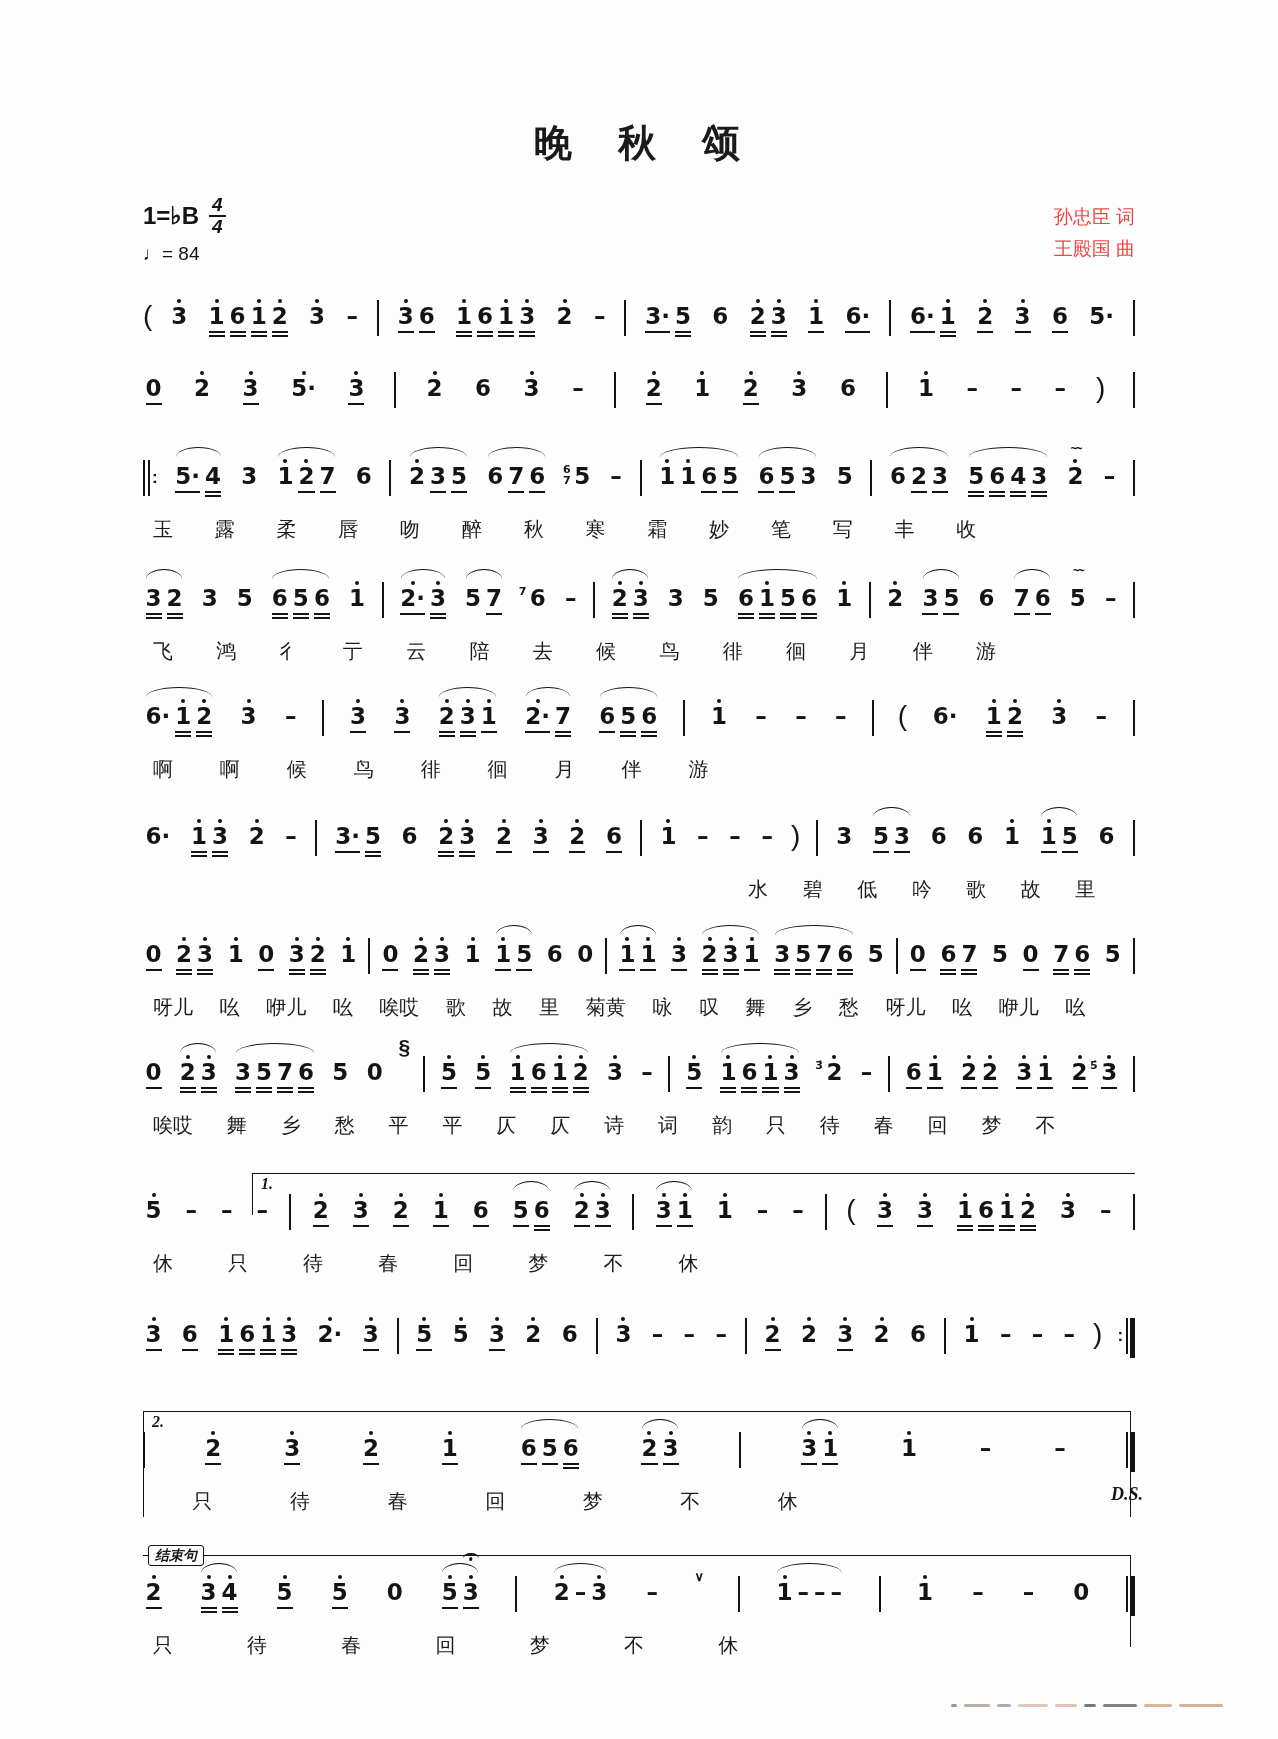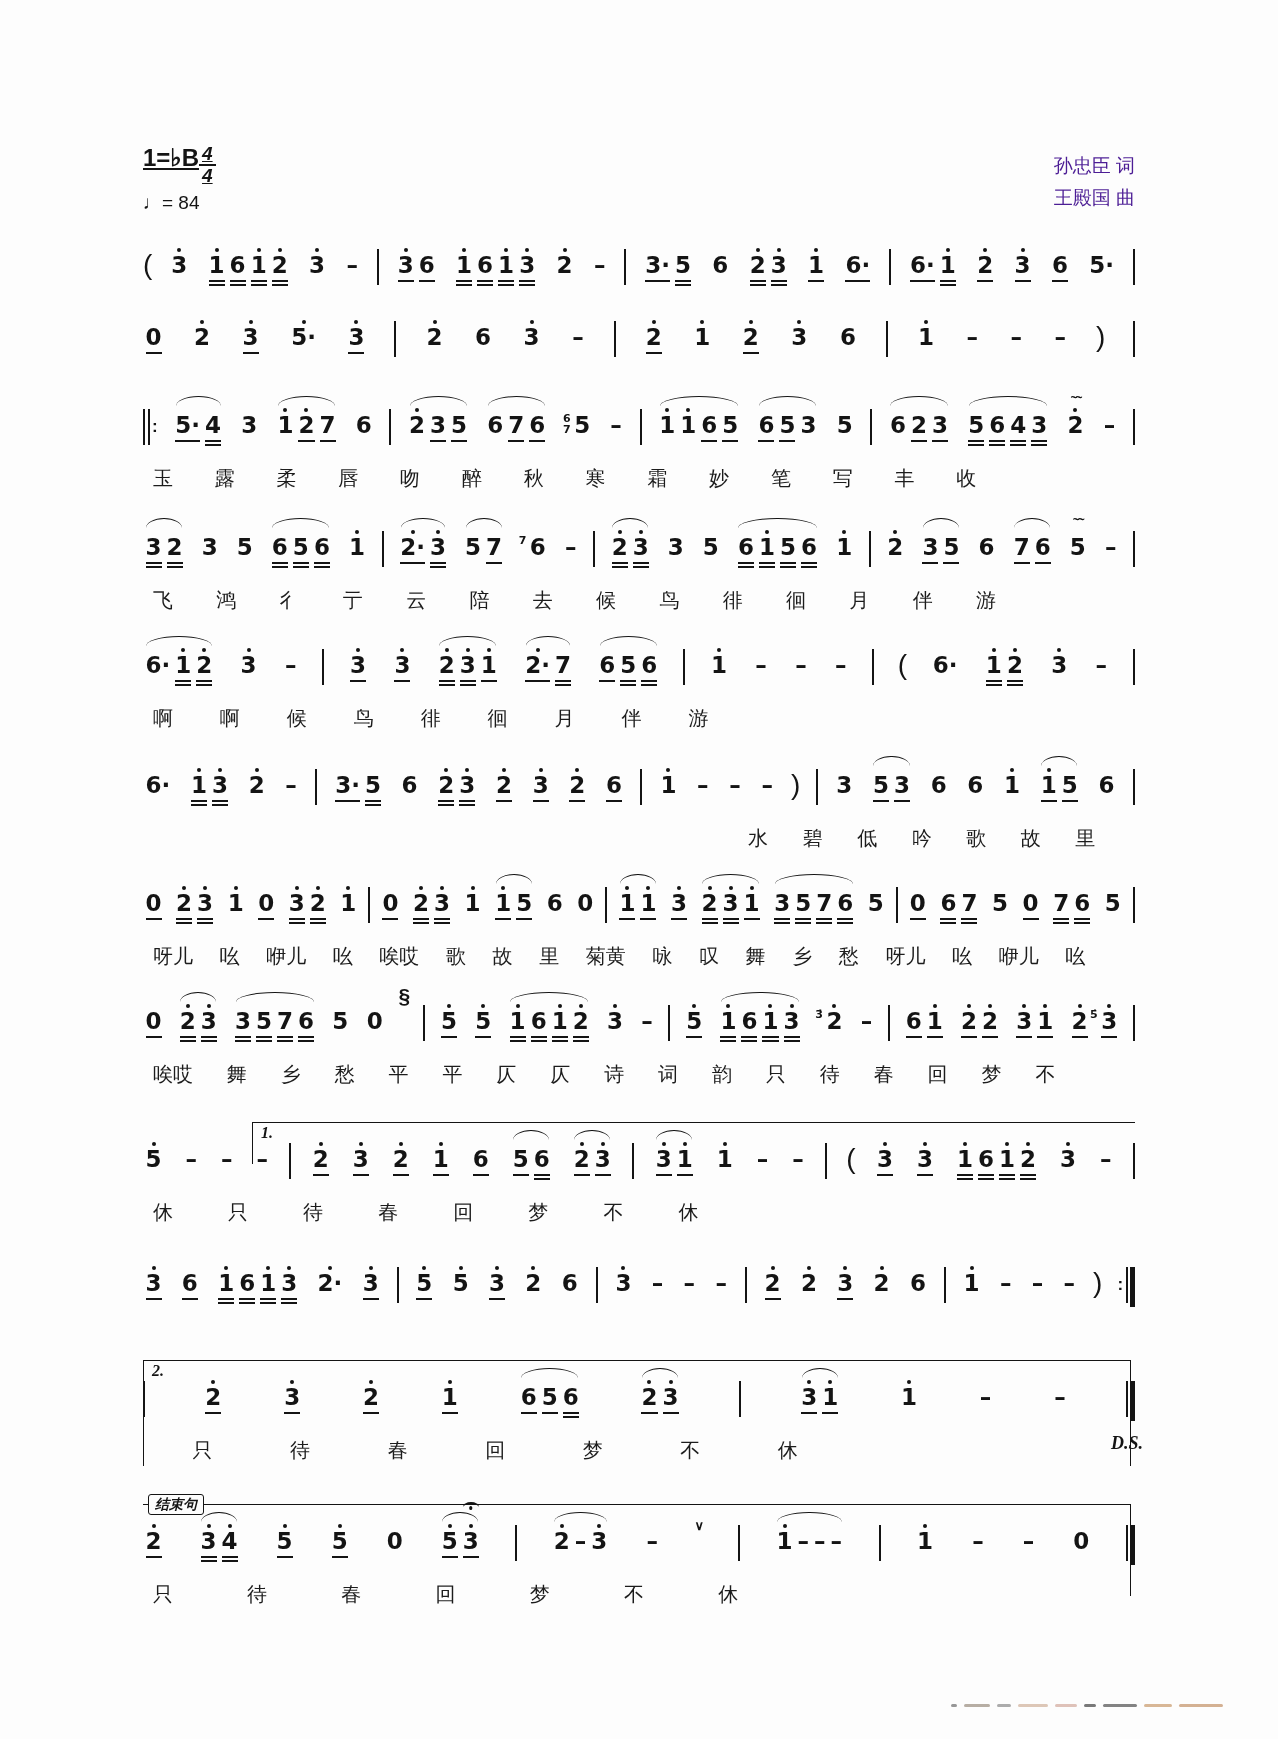--- a/index.html
+++ b/index.html
@@ -2,25 +2,25 @@
 <html><head>
 <meta charset="utf-8">
 <style>
   html,body{margin:0;padding:0;background:#e8e8e8;}
   .page{width:1278px;height:1739px;background:#fdfdfd;position:relative;margin:0 auto;
         font-family:"Liberation Sans",sans-serif;color:#141414;overflow:hidden;}
   .content{width:992px;margin:0 auto;padding-top:118px;position:relative;}
   .titlebox{text-align:center;}
   .title{font-size:38px;font-weight:600;letter-spacing:4px;margin:0;color:#1a1a1a;}
   .meta{display:flex;justify-content:space-between;align-items:flex-end;margin-top:26px;margin-bottom:30px;}
-  .keys{font-size:24px;font-weight:700;display:flex;align-items:flex-start;text-decoration:underline;}
+  .keys{font-size:24px;font-weight:700;display:flex;align-items:center;gap:10px;}
   .frac{display:inline-flex;flex-direction:column;align-items:center;font-size:19px;line-height:20px;font-weight:700;}
   .frac .top{border-bottom:2px solid #141414;padding:0 3px;}
   .tempo{font-size:19px;font-weight:400;margin-top:6px;}
-  .credits{text-align:right;font-size:19px;line-height:32px;color:#4c1d95;}
+  .credits{text-align:right;font-size:19px;line-height:32px;color:#ef4444;}
   
   .line{position:relative;}
   .haspad{padding-top:16px;}
   .mrow{display:flex;justify-content:space-between;align-items:flex-start;min-height:54px;}
   .grp{display:inline-flex;position:relative;}
   .tk{display:inline-flex;flex-direction:column;align-items:center;padding:0 2.5px;position:relative;}
   .ad{height:8px;display:flex;align-items:flex-end;justify-content:center;margin-bottom:1px;}
   .d{width:4px;height:4px;border-radius:50%;background:#141414;display:block;}
   .tx{font-family:"DejaVu Sans",sans-serif;font-weight:700;font-size:23px;line-height:25px;}
   .dash{font-weight:700;}
@@ -61,20 +61,23 @@
   .wm{position:absolute;right:55px;bottom:32px;display:flex;align-items:center;gap:7px;opacity:.6;
       filter:blur(.4px);}
   .wm i{display:block;height:3.5px;border-radius:2px;}
 </style>
 </head>
 <body>
 
 <div class="page">
   <div class="content">
 
+    <div class="titlebox">
+      <h1 class="title">晚　秋　颂</h1>
+    </div>
 
     <div class="meta">
       <div>
         <div class="keys">
           <span>1=♭B</span>
           <span class="frac">
             <i class="top">4</i>
             <i>4</i>
           </span>
         </div>

